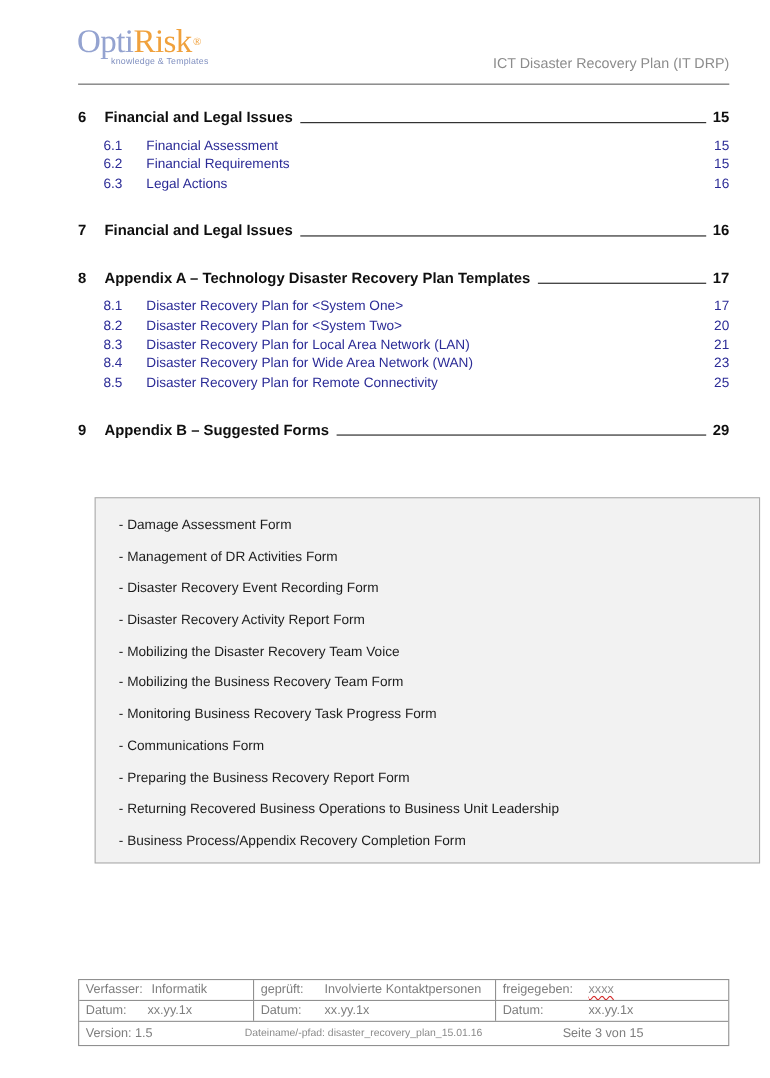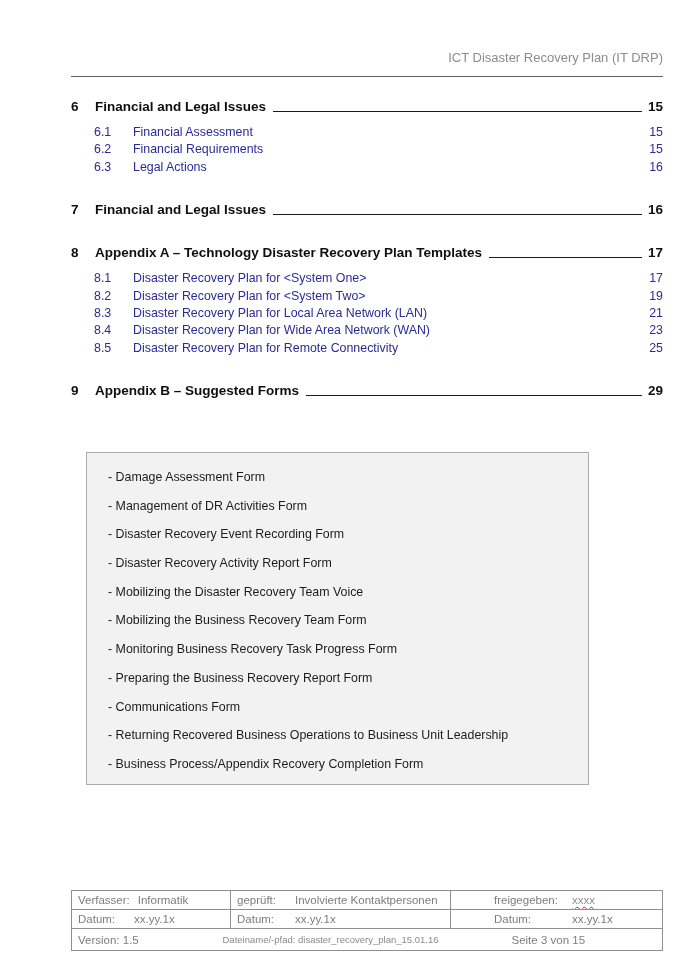--- a/index.html
+++ b/index.html
@@ -36,35 +36,35 @@
   .l1-page{flex:none;text-align:right;}
   .toc-sub{margin-top:8px;}
   .toc-l2{display:flex;font-size:12.4px;color:var(--link-blue);line-height:17.4px;}
   .l2-num{margin-left:23px;width:39px;flex:none;}
   .l2-title{white-space:nowrap;}
   .l2-spacer{flex:1;}
   .l2-page{flex:none;text-align:right;}
 
   
   .forms-box{
-    position:absolute;left:86px;top:452px;width:503px;height:333px;
+    position:absolute;left:86px;top:452px;width:605px;height:333px;
     background:#f2f2f2;border:1px solid #ababab;box-sizing:border-box;
     padding:10px 10px 0 21px;
   }
   .form-item{font-size:12.4px;color:#1c1c1c;height:28.7px;line-height:28.7px;white-space:nowrap;}
 
   
   .footer-table{
     position:absolute;left:71px;top:890px;width:592px;box-sizing:border-box;
     border:1px solid #909090;color:#7d7d7d;font-size:11.5px;background:#fff;
   }
   .ft-row{display:flex;border-bottom:1px solid #909090;}
   .ft-cell{box-sizing:border-box;height:18px;display:flex;align-items:center;
            padding:1px 6px;border-right:1px solid #909090;overflow:hidden;white-space:nowrap;}
-  .ft-cell:last-child{border-right:none;margin-left:37px;}
+  .ft-cell:last-child{border-right:none;}
   .c1{width:159px;flex:none;}
   .c2{width:220px;flex:none;}
   .c3{flex:1;}
   .ft-label{margin-right:8px;flex:none;}
   .c1 .ft-label{min-width:48px;}
   .c2 .ft-label{min-width:50px;}
   .c3 .ft-label{min-width:70px;}
   .misspelled{
     color:#8f8f8f;
     text-decoration:underline;text-decoration-style:wavy;
@@ -74,20 +74,26 @@
   .ft-bottom{display:flex;align-items:center;height:21px;padding:0 6px;}
   .ft-version{flex:1;}
   .ft-center{flex:2;text-align:left;font-size:9.5px;color:#8a8a8a;}
   .ft-page{flex:1;}
 </style>
 </head>
 <body>
 
 <div class="page">
 
+  <div class="logo">
+    <div class="logo-main">
+      <span class="logo-opti">Opti</span><span class="logo-risk">Risk</span><span class="logo-reg">®</span>
+    </div>
+    <div class="logo-tagline">knowledge &amp; Templates</div>
+  </div>
   <div class="doc-title">ICT Disaster Recovery Plan (IT DRP)</div>
   <div class="header-rule"></div>
 
   <div class="toc">
     <div class="toc-group">
       <div class="toc-l1">
         <span class="l1-num">6</span>
         <span class="l1-title">Financial and Legal Issues</span>
         <span class="leader"></span>
         <span class="l1-page">15</span>
@@ -138,21 +144,21 @@
       <span class="l2-num">8.1</span>
       <span class="l2-title">Disaster Recovery Plan for &lt;System One&gt;</span>
       <span class="l2-spacer"></span>
       <span class="l2-page">17</span>
     </div>
 
     <div class="toc-l2">
       <span class="l2-num">8.2</span>
       <span class="l2-title">Disaster Recovery Plan for &lt;System Two&gt;</span>
       <span class="l2-spacer"></span>
-      <span class="l2-page">19</span>
+      <span class="l2-page">20</span>
     </div>
 
     <div class="toc-l2">
       <span class="l2-num">8.3</span>
       <span class="l2-title">Disaster Recovery Plan for Local Area Network (LAN)</span>
       <span class="l2-spacer"></span>
       <span class="l2-page">21</span>
     </div>
 
     <div class="toc-l2">
@@ -192,23 +198,23 @@
     <div class="form-item">- Disaster Recovery Event Recording Form</div>
 
     <div class="form-item">- Disaster Recovery Activity Report Form</div>
 
     <div class="form-item">- Mobilizing the Disaster Recovery Team Voice</div>
 
     <div class="form-item">- Mobilizing the Business Recovery Team Form</div>
 
     <div class="form-item">- Monitoring Business Recovery Task Progress Form</div>
 
+    <div class="form-item">- Communications Form</div>
+
     <div class="form-item">- Preparing the Business Recovery Report Form</div>
-
-    <div class="form-item">- Communications Form</div>
 
     <div class="form-item">- Returning Recovered Business Operations to Business Unit Leadership</div>
 
     <div class="form-item">- Business Process/Appendix Recovery Completion Form</div>
   </div>
   </div>
 
   <div class="footer-table">
     <div class="ft-row">
       <div class="ft-cell c1">

